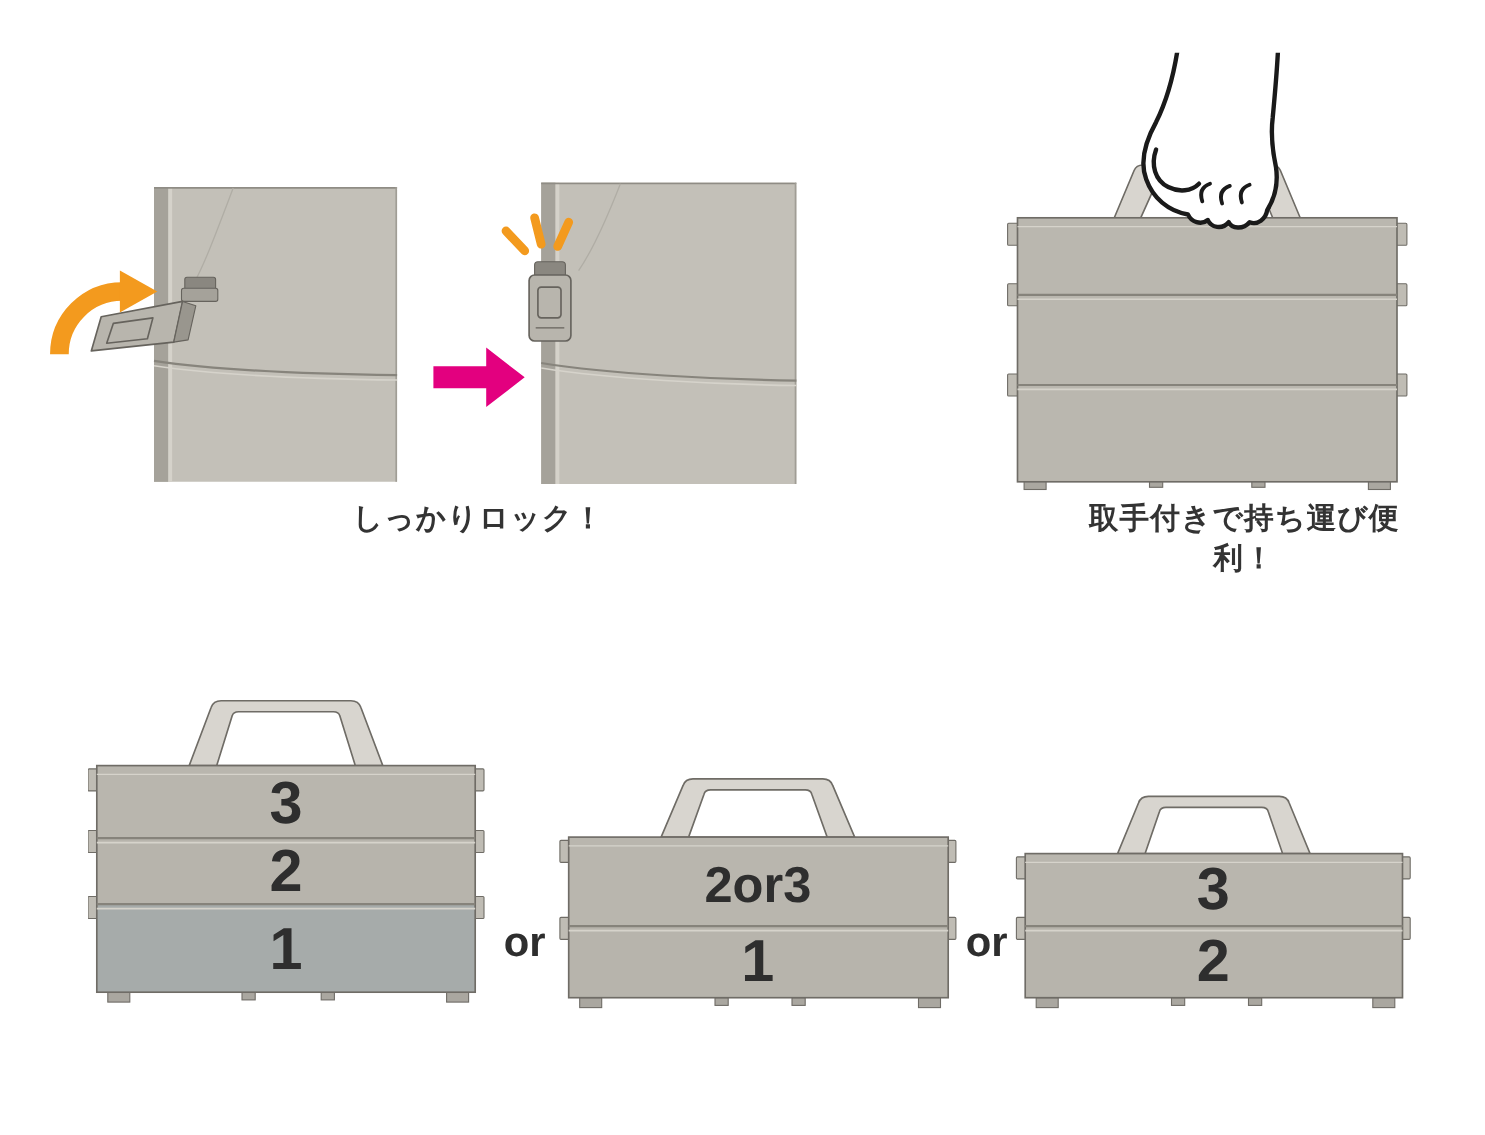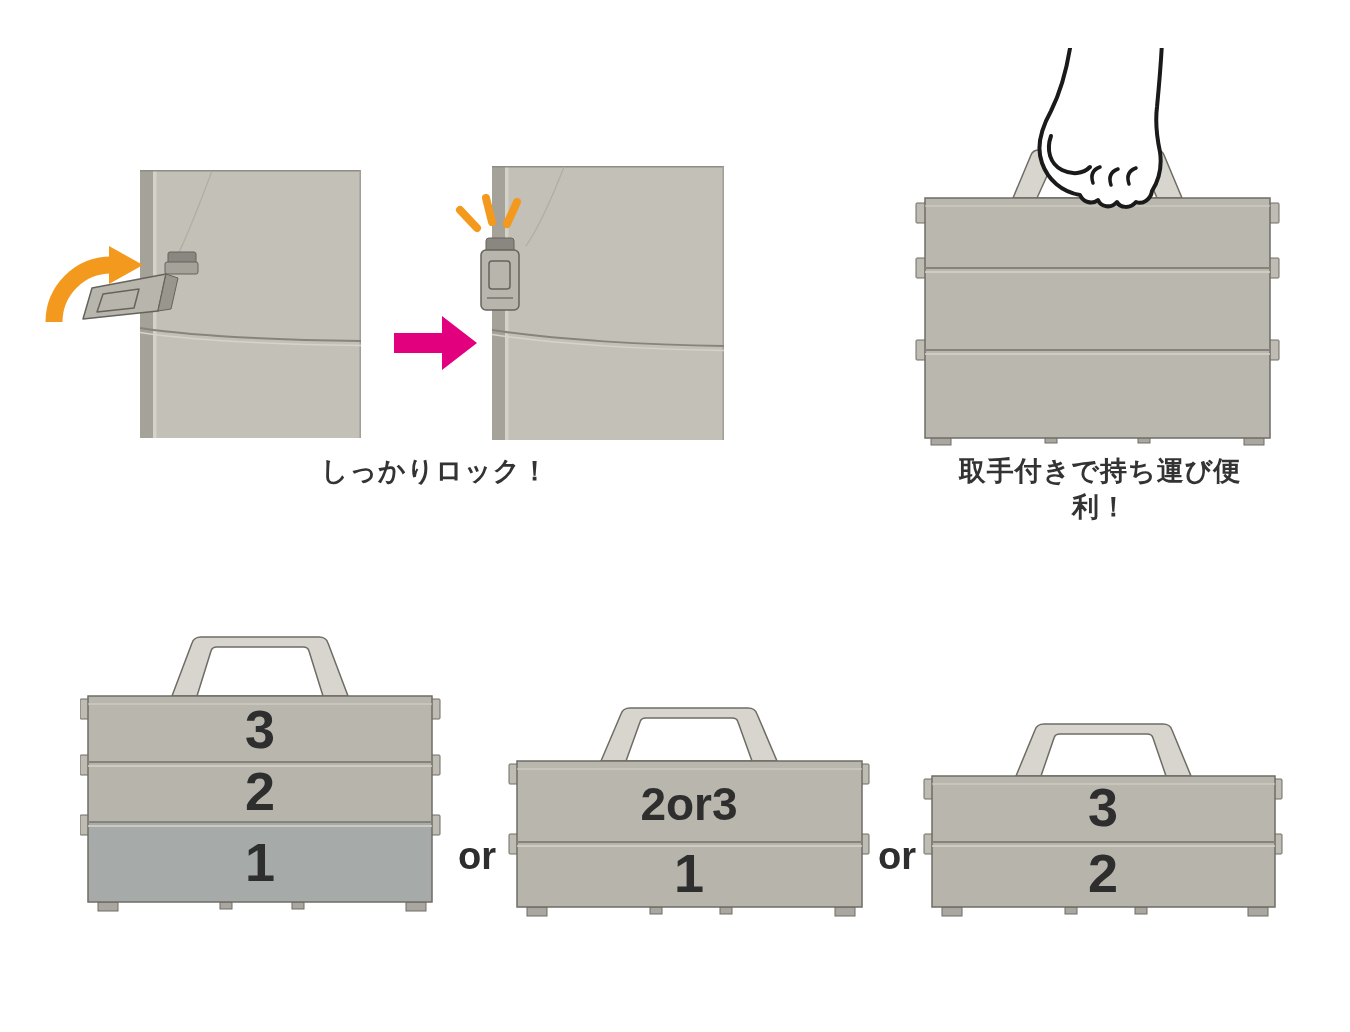--- a/index.html
+++ b/index.html
@@ -117,21 +117,21 @@
                C264,38 266,16 267,-6" fill="#ffffff" stroke="#1a1a1a" stroke-width="4" stroke-linejoin="round"></path>
       <path d="M156,88 C151,102 155,116 167,122 C177,127 188,126 195,119" fill="none" stroke="#1a1a1a" stroke-width="4" stroke-linecap="round"></path>
       <g fill="none" stroke="#1a1a1a" stroke-width="3.5" stroke-linecap="round">
         <path d="M198,135 Q194,123 205,119"></path>
         <path d="M216,137 Q212,125 223,121"></path>
         <path d="M234,136 Q230,124 241,120"></path>
       </g>
     </g>
   </svg>
 
-  <div class="caption" style="left:935px;top:453px;width:330px;">取手付きで持ち運び便利！</div>
+  <div class="caption" style="left:966px;top:453px;width:330px;">取手付きで持ち運び便利！</div>
 
   <svg class="panel-svg" style="left:80px;top:620px;" width="1205" height="302" viewBox="0 0 1205 302">
 
     <g>
       <g fill="#aaa7a0" stroke="#6f6c66" stroke-width="1">
         <rect x="18" y="282" width="20" height="9"></rect>
           <rect x="326" y="282" width="20" height="9"></rect>
         <rect x="140" y="282" width="12" height="7"></rect>
           <rect x="212" y="282" width="12" height="7"></rect>
       </g>

